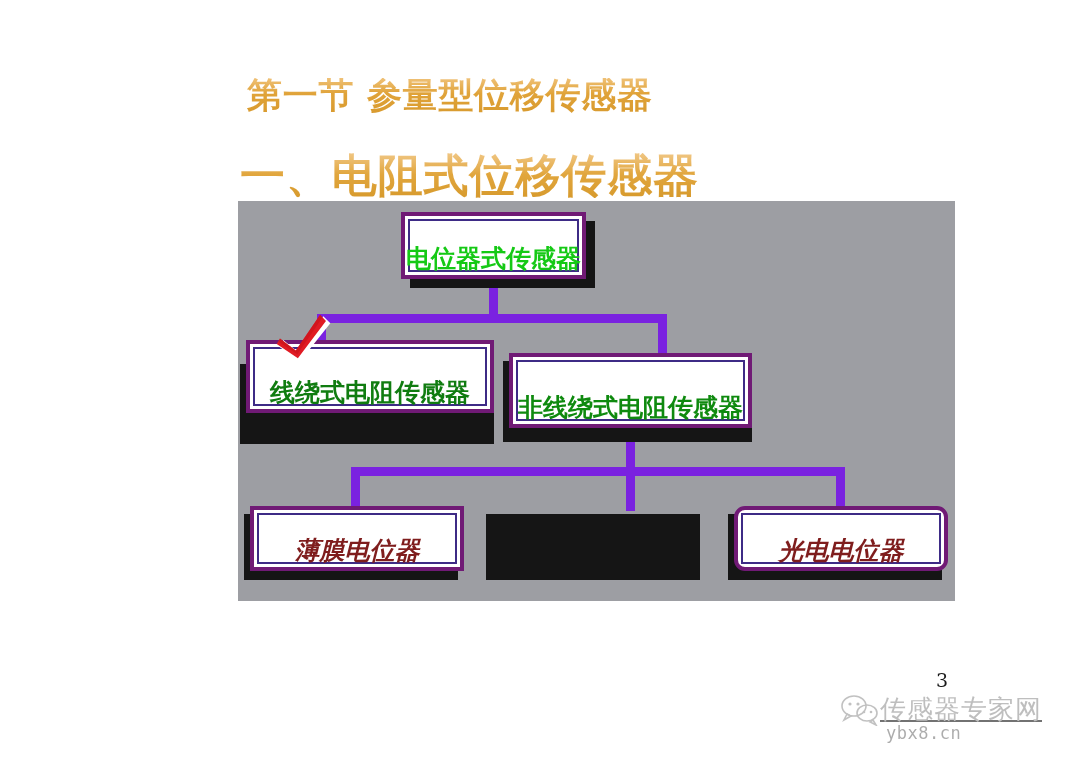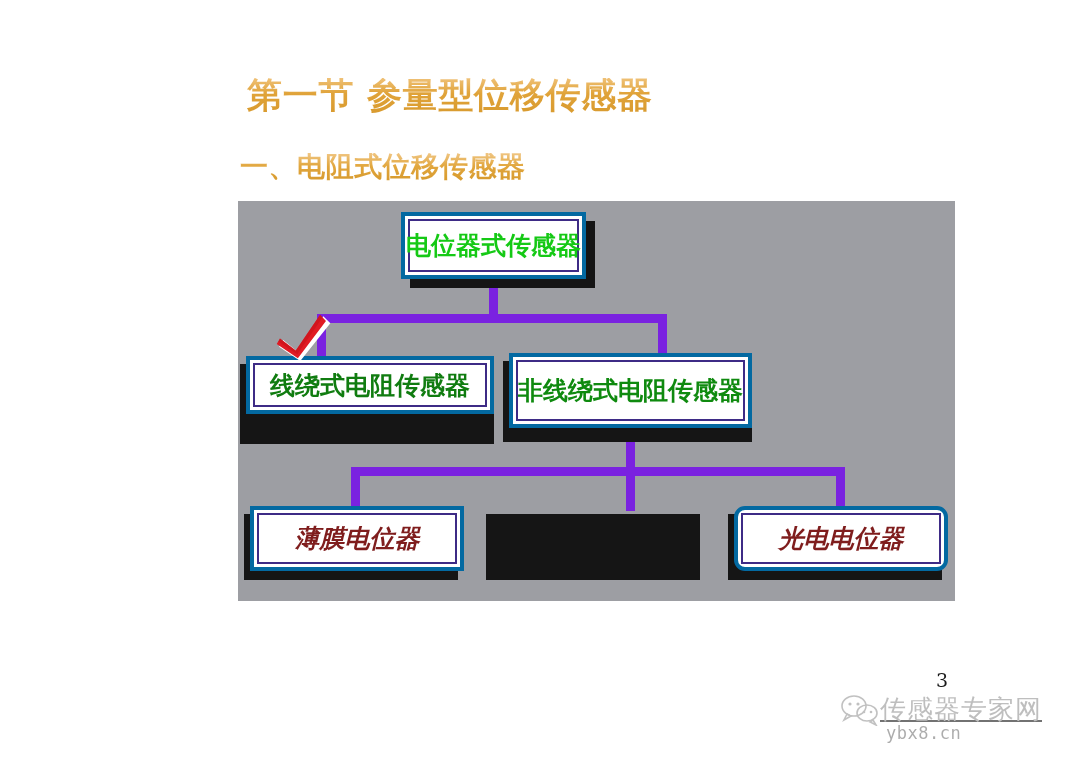--- a/index.html
+++ b/index.html
@@ -36,21 +36,21 @@
     font-size: 35px;
     color: #e3a93f;
     background: linear-gradient(180deg, #efc177 0%, #e0a339 45%, #d99b2f 100%);
     -webkit-background-clip: text;
     background-clip: text;
     -webkit-text-fill-color: transparent;
   }
   #heading-2 {
     left: 240px;
     top: 153px;
-    font-size: 28px;
+    font-size: 45px;
     color: #e3a93f;
     background: linear-gradient(180deg, #f0c684 0%, #e1a63d 48%, #d79a2d 100%);
     -webkit-background-clip: text;
     background-clip: text;
     -webkit-text-fill-color: transparent;
   }
 
   
   #diagram-panel {
     position: absolute;
@@ -67,23 +67,23 @@
     background: #7a22e0;
   }
   .conn-v { width: 9px; }
   .conn-h { height: 9px; }
 
   
   .node {
     position: absolute;
     box-sizing: border-box;
     background: #ffffff;
-    border: 4px solid #0369a1;
+    border: 4px solid #701a75;
     display: flex;
-    align-items: center;
+    align-items: flex-end;
     justify-content: center;
     z-index: 4;
   }
   .node::before {
     
     content: "";
     position: absolute;
     inset: 3px;
     border: 2px solid #3e2b86;
     pointer-events: none;
@@ -106,23 +106,23 @@
     top: 11px;
     width: 185px;
     height: 67px;
   }
   #node-top .node-label { font-size: 25px; color: #15c915; }
   #shadow-top { left: 172px; top: 20px; width: 185px; height: 67px; }
 
   
   #node-mid-left {
     left: 8px;
-    top: 155px;
+    top: 139px;
     width: 248px;
-    height: 58px;
+    height: 73px;
   }
   #node-mid-left .node-label { font-size: 25px; color: #107c10; }
   #shadow-mid-left { left: 2px; top: 163px; width: 254px; height: 80px; }
 
   
   #node-mid-right {
     left: 271px;
     top: 152px;
     width: 243px;
     height: 75px;

